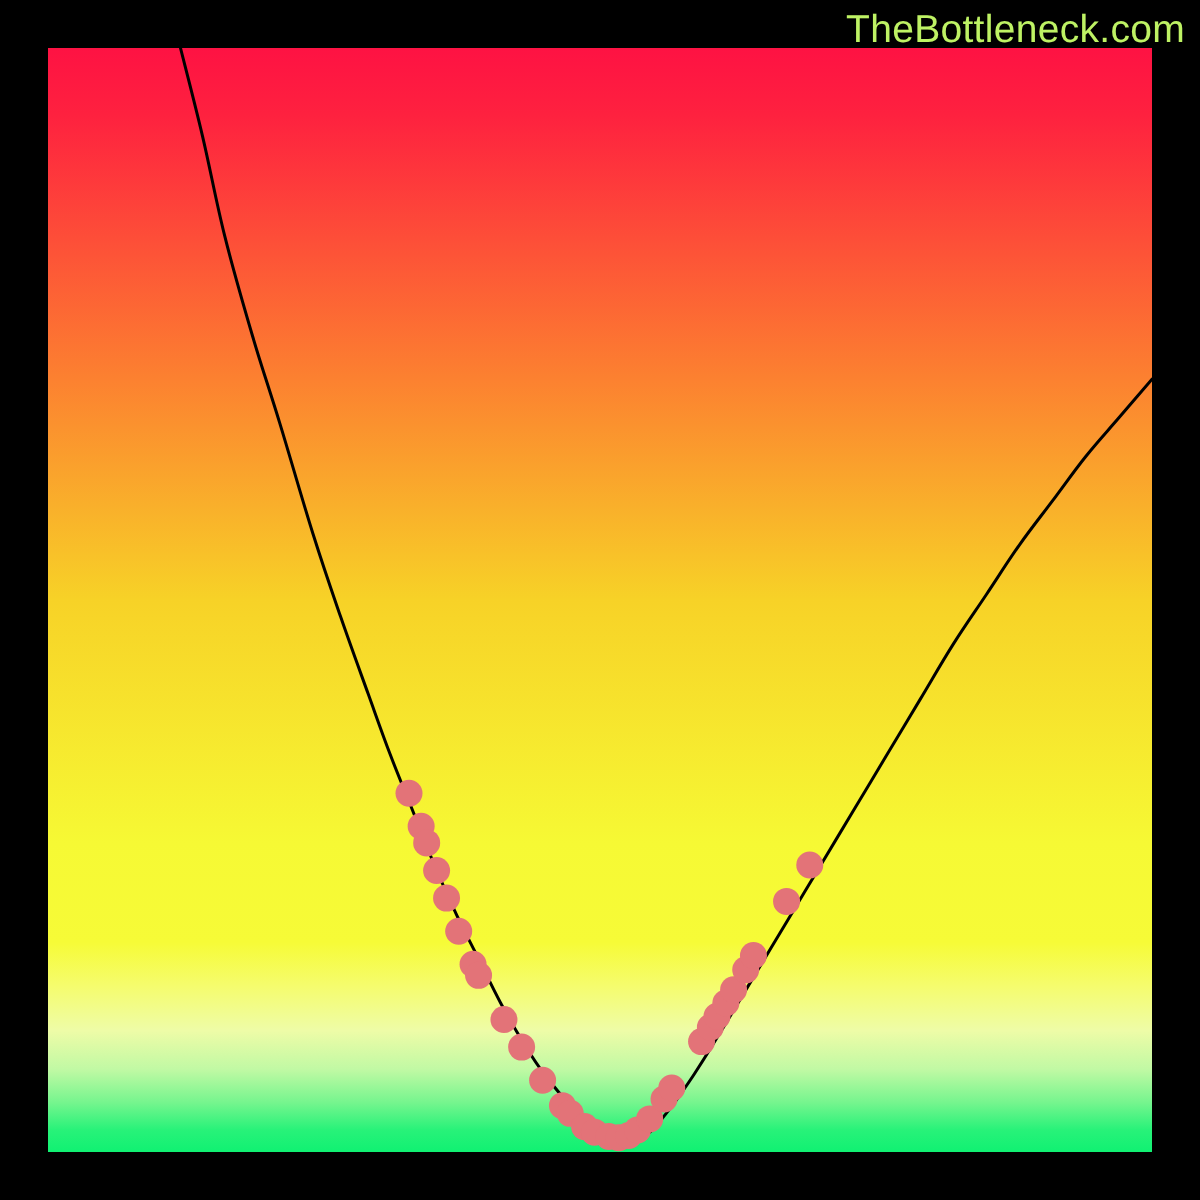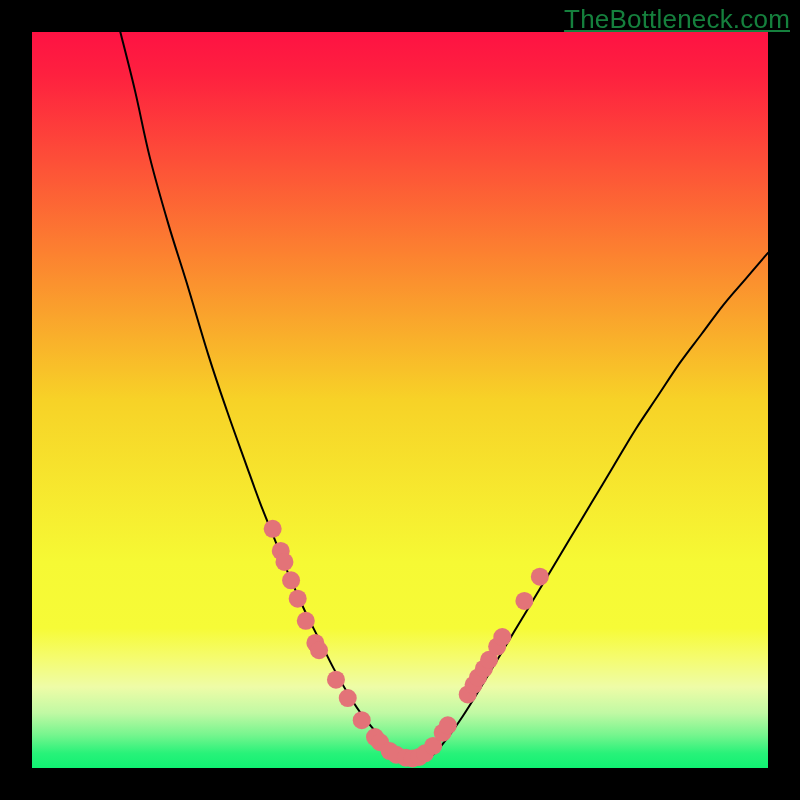--- a/index.html
+++ b/index.html
@@ -22,26 +22,25 @@
     position: absolute;
     left: 32px;
     top: 32px;
     width: 736px;
     height: 736px;
   }
   .watermark {
     position: absolute;
     top: 4px;
     right: 10px;
-    color: #15803d;
+    color: #bef264;
     font-family: Arial, Helvetica, sans-serif;
     font-size: 26px;
     letter-spacing: 0.2px;
     user-select: none;
-    text-decoration: underline;
   }
   .curve-line {
     fill: none;
     stroke: #000;
     stroke-width: 2;
     stroke-linejoin: round;
     stroke-linecap: round;
   }
   .markers circle {
     fill: #E37378;

